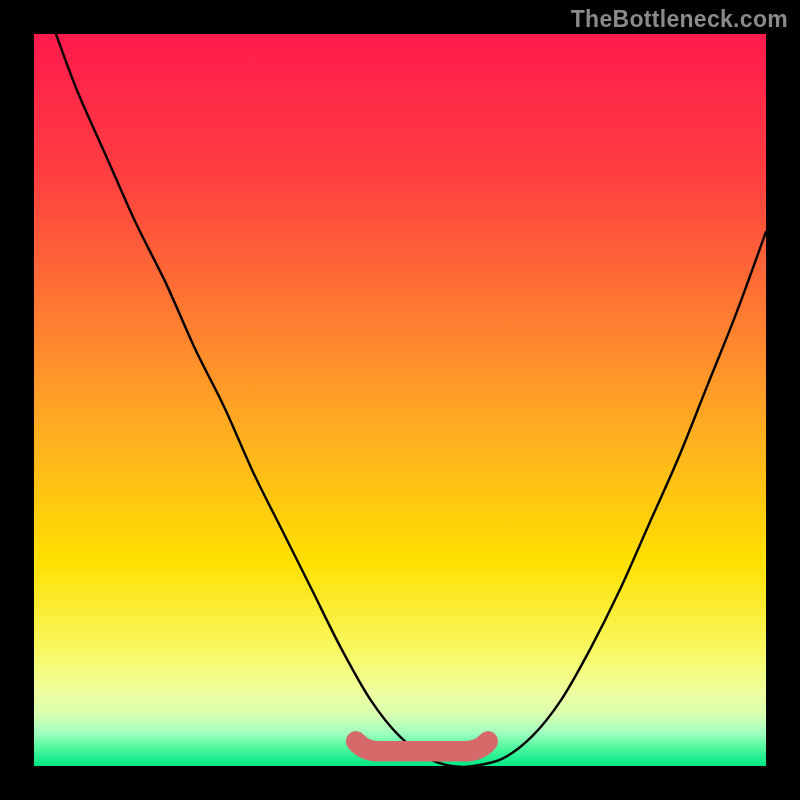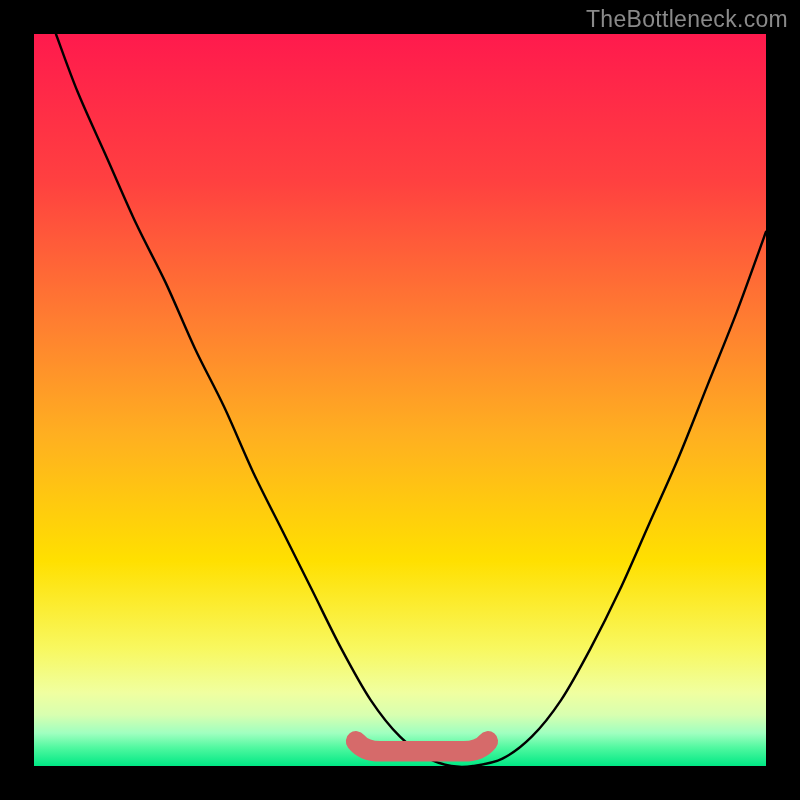--- a/index.html
+++ b/index.html
@@ -24,21 +24,21 @@
     top: 34px;
     width: 732px;
     height: 732px;
     overflow: hidden;
   }
   .watermark {
     position: absolute;
     top: 6px;
     right: 12px;
     font-size: 23px;
-    font-weight: 400;
+    font-weight: 700;
     color: #8a8a8a;
     letter-spacing: 0.3px;
     z-index: 10;
   }
   svg {
     display: block;
   }
 </style>
 </head>
 <body>

